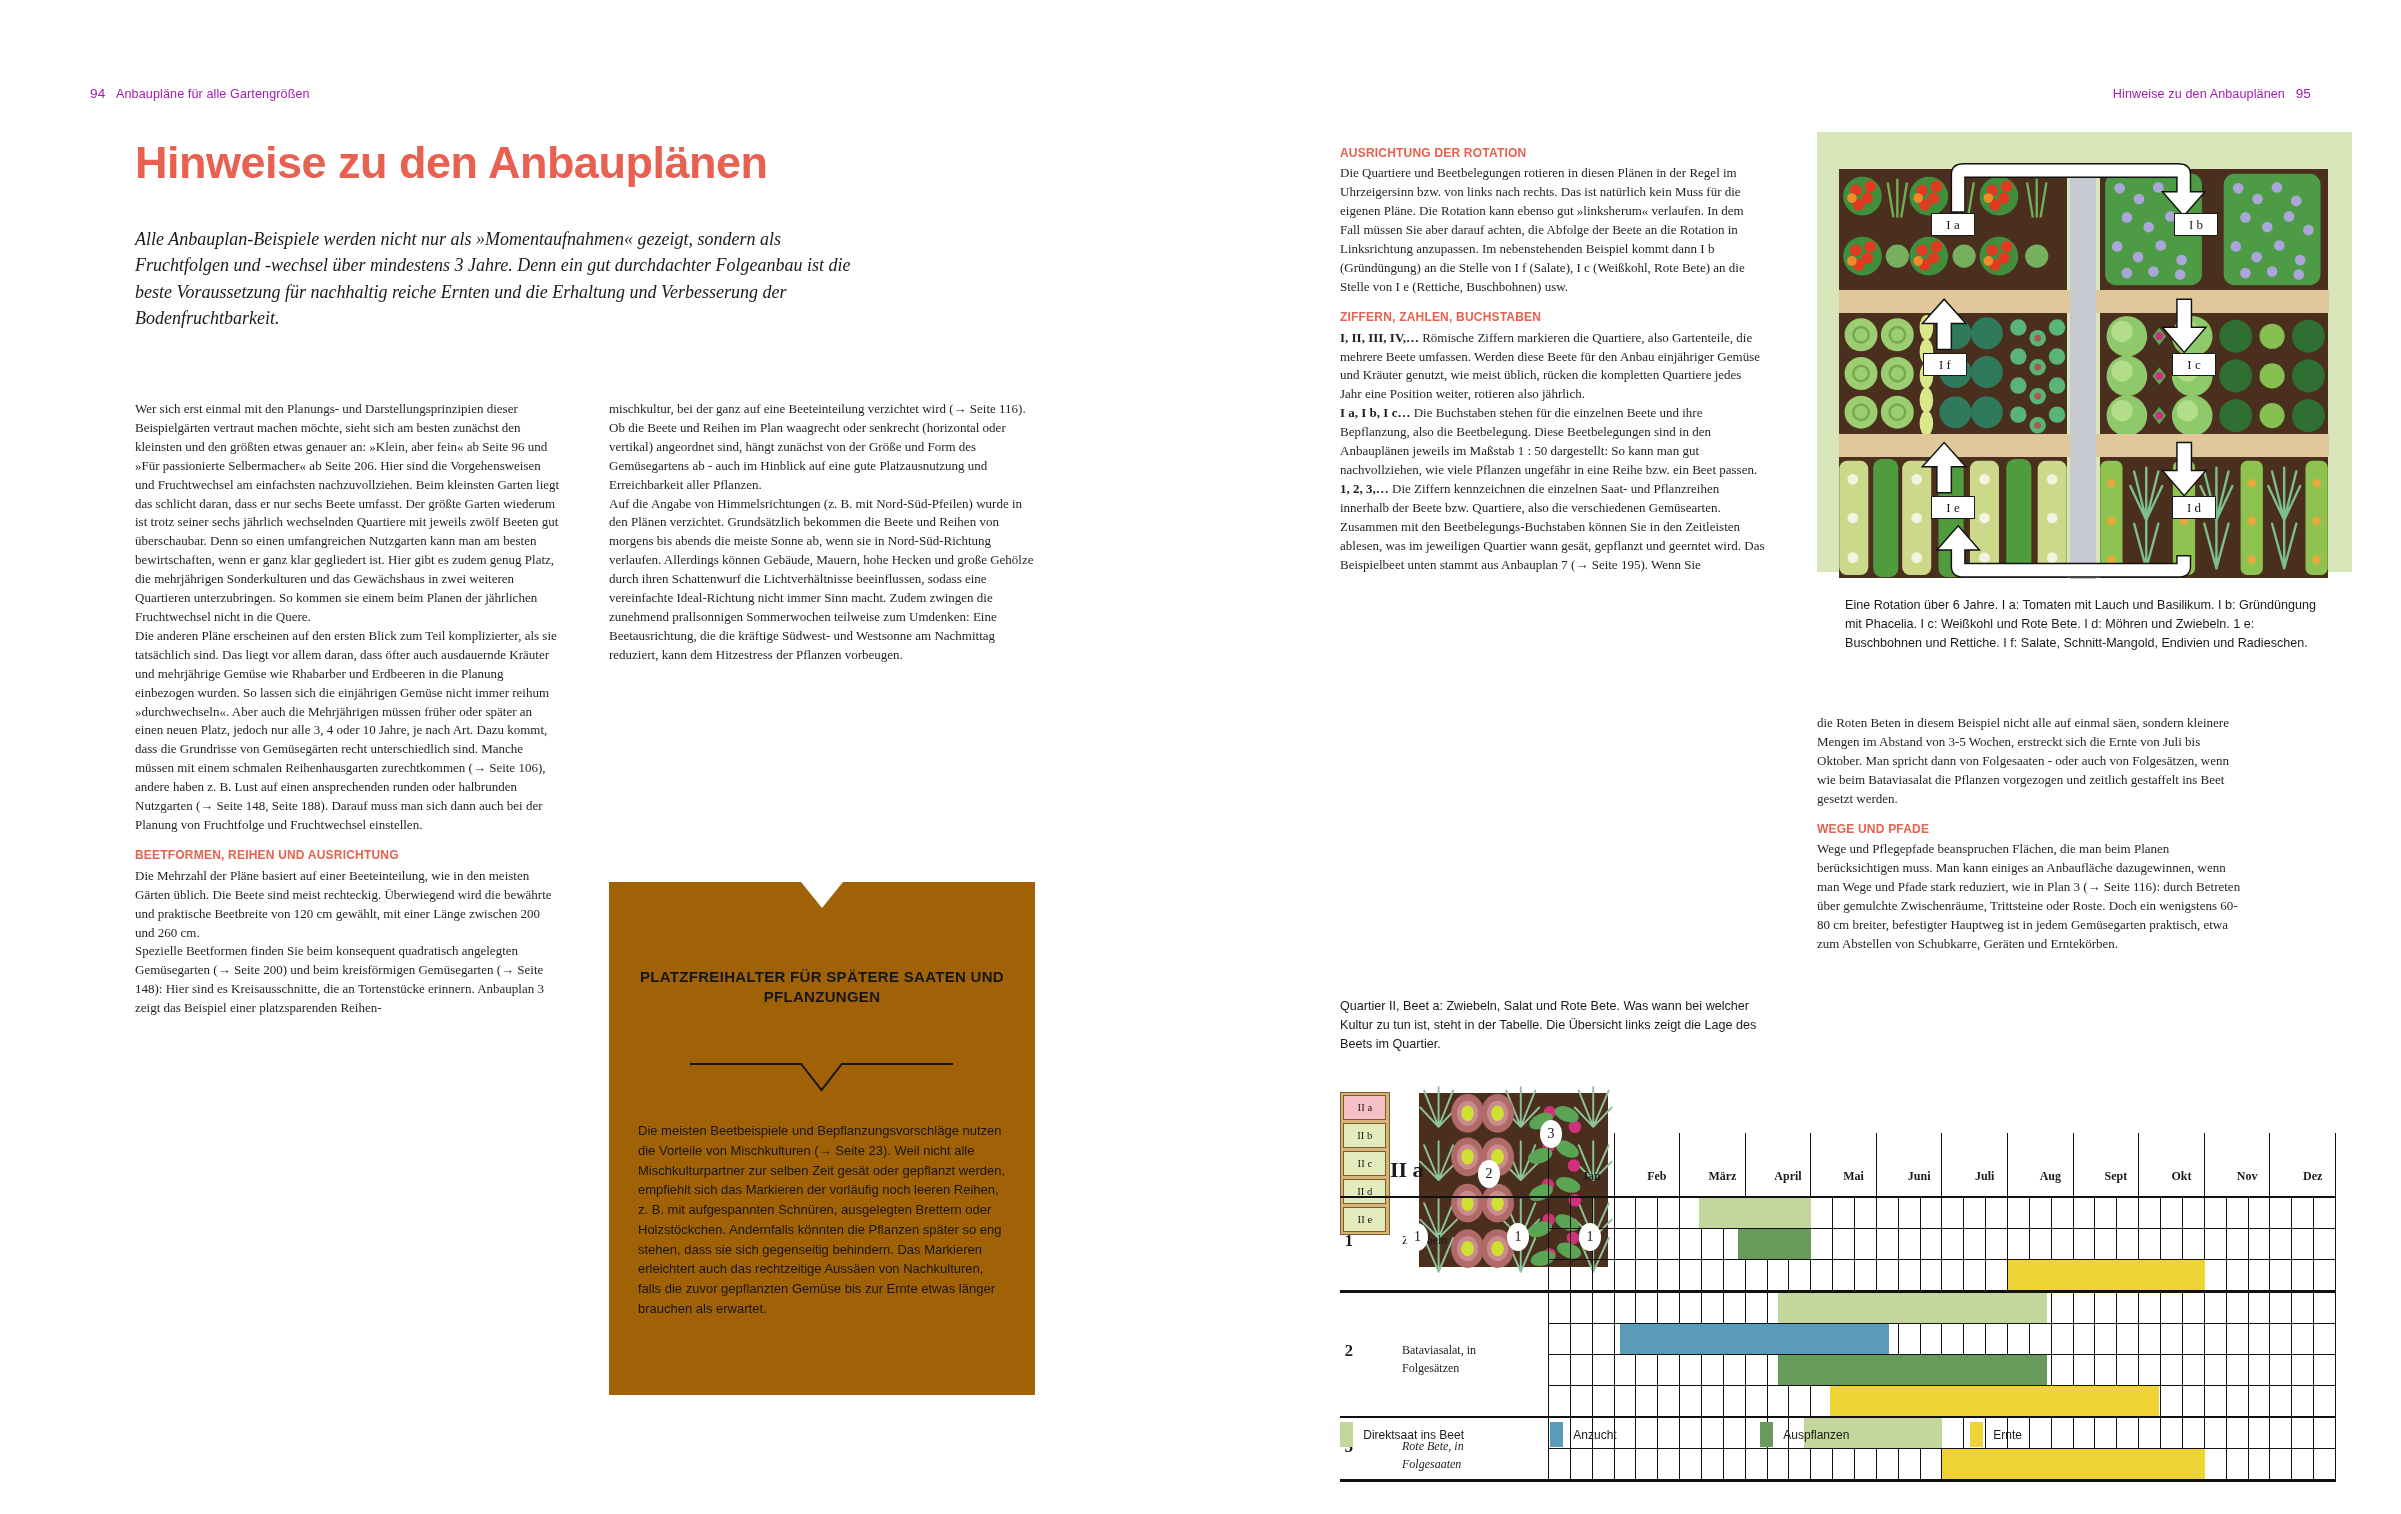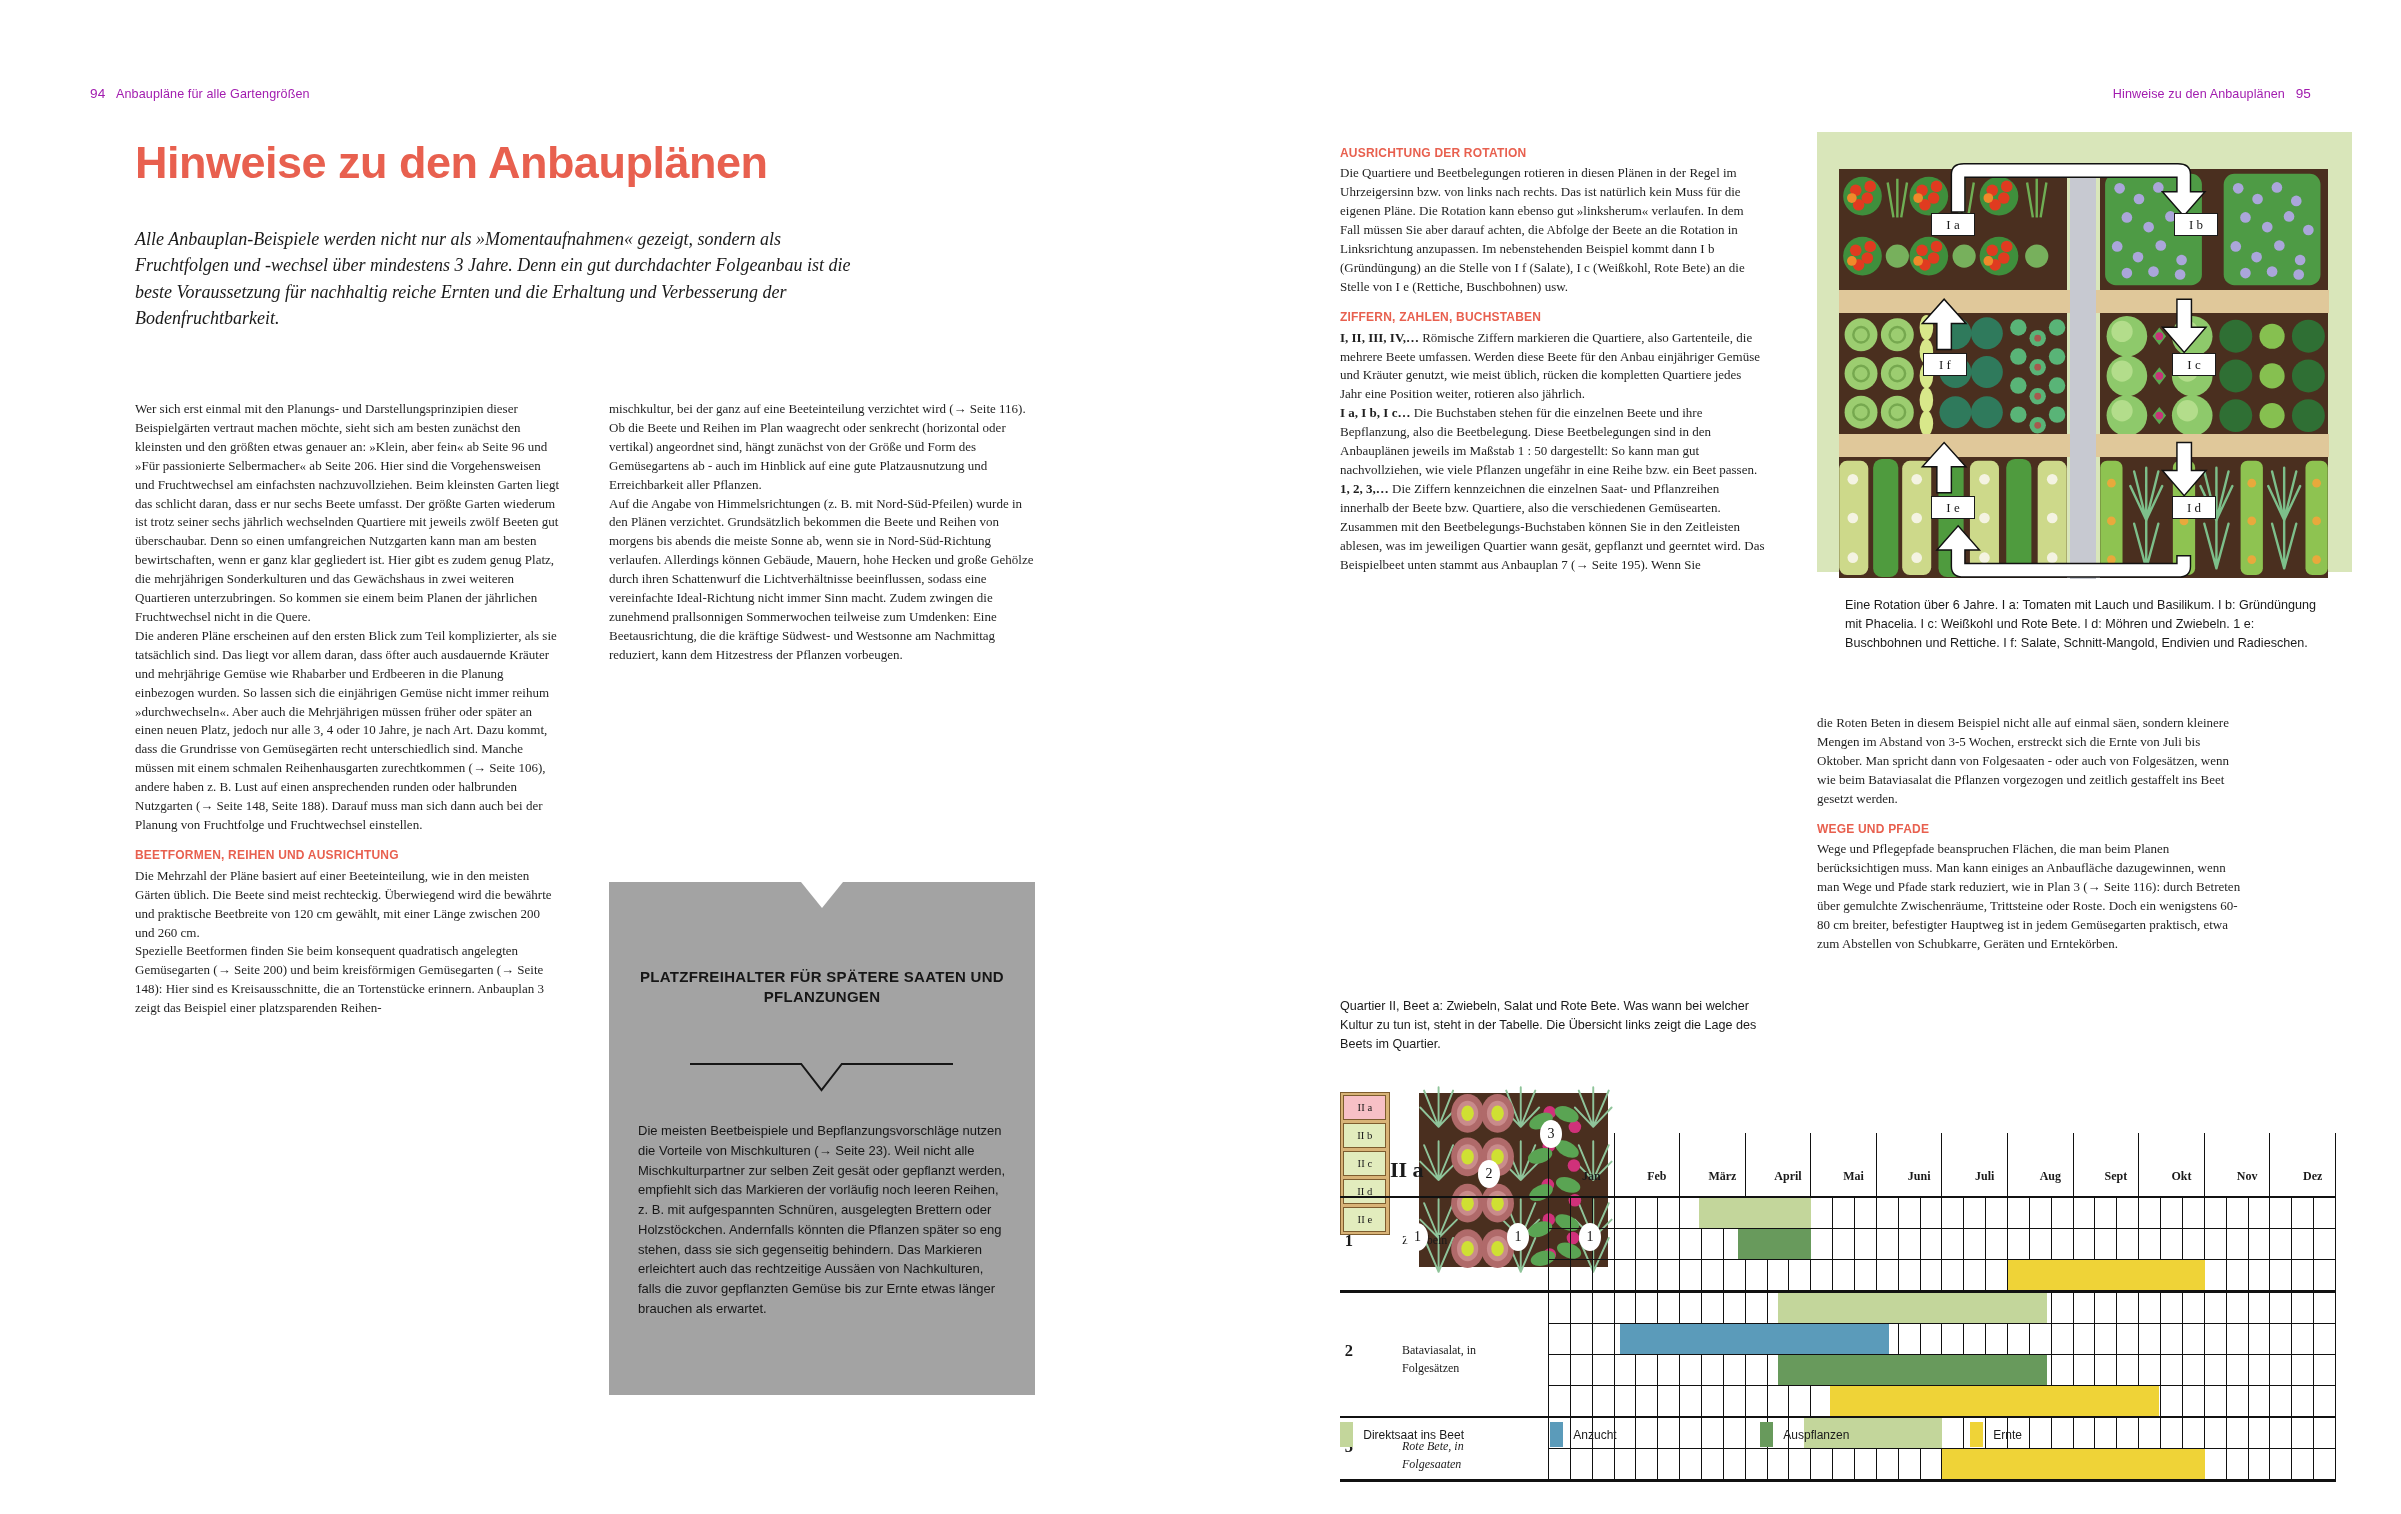--- a/index.html
+++ b/index.html
@@ -26,21 +26,21 @@
   .col p{margin:0;}
   .sub{font-family:"Liberation Sans",sans-serif;font-weight:bold;font-size:12px;color:#e8604f;letter-spacing:0.2px;margin:12.6px 0 1.9px 0;text-transform:uppercase;}
   .sub:first-child{margin-top:0;}
 
   #l-col1{left:135px;top:400px;width:426px;}
   #l-col2{left:609px;top:400px;width:426px;}
   #r-col1{left:1340px;top:145px;width:426px;}
   #r-col2{left:1817px;top:714px;width:426px;}
 
   
-  #callout{position:absolute;left:609px;top:882px;width:426px;height:513px;background:#a3a3a3;}
+  #callout{position:absolute;left:609px;top:882px;width:426px;height:513px;background:#a16207;}
   #callout .notch{position:absolute;left:50%;top:0;transform:translateX(-50%);width:0;height:0;border-left:21px solid transparent;border-right:21px solid transparent;border-top:26px solid #ffffff;}
   #callout h3{position:absolute;left:29px;right:29px;top:85px;margin:0;font-family:"Liberation Sans",sans-serif;font-weight:bold;font-size:15px;line-height:1.34;text-align:center;color:#161616;letter-spacing:0.3px;}
   #callout .rule{position:absolute;left:81px;top:179px;width:263px;height:34px;}
   #callout .ctext{position:absolute;left:29px;right:29px;top:239px;font-family:"Liberation Sans",sans-serif;font-size:13px;line-height:1.52;color:#161616;}
 
   
   #garden{position:absolute;left:1817px;top:132px;width:535px;height:440px;background:#d9e6ba;}
   #garden .inner{position:absolute;left:22px;top:22px;right:22px;bottom:22px;}
   #garden .soil{position:absolute;background:#4a2f1f;}
   #garden .path-v{position:absolute;background:#c7c9d1;}

